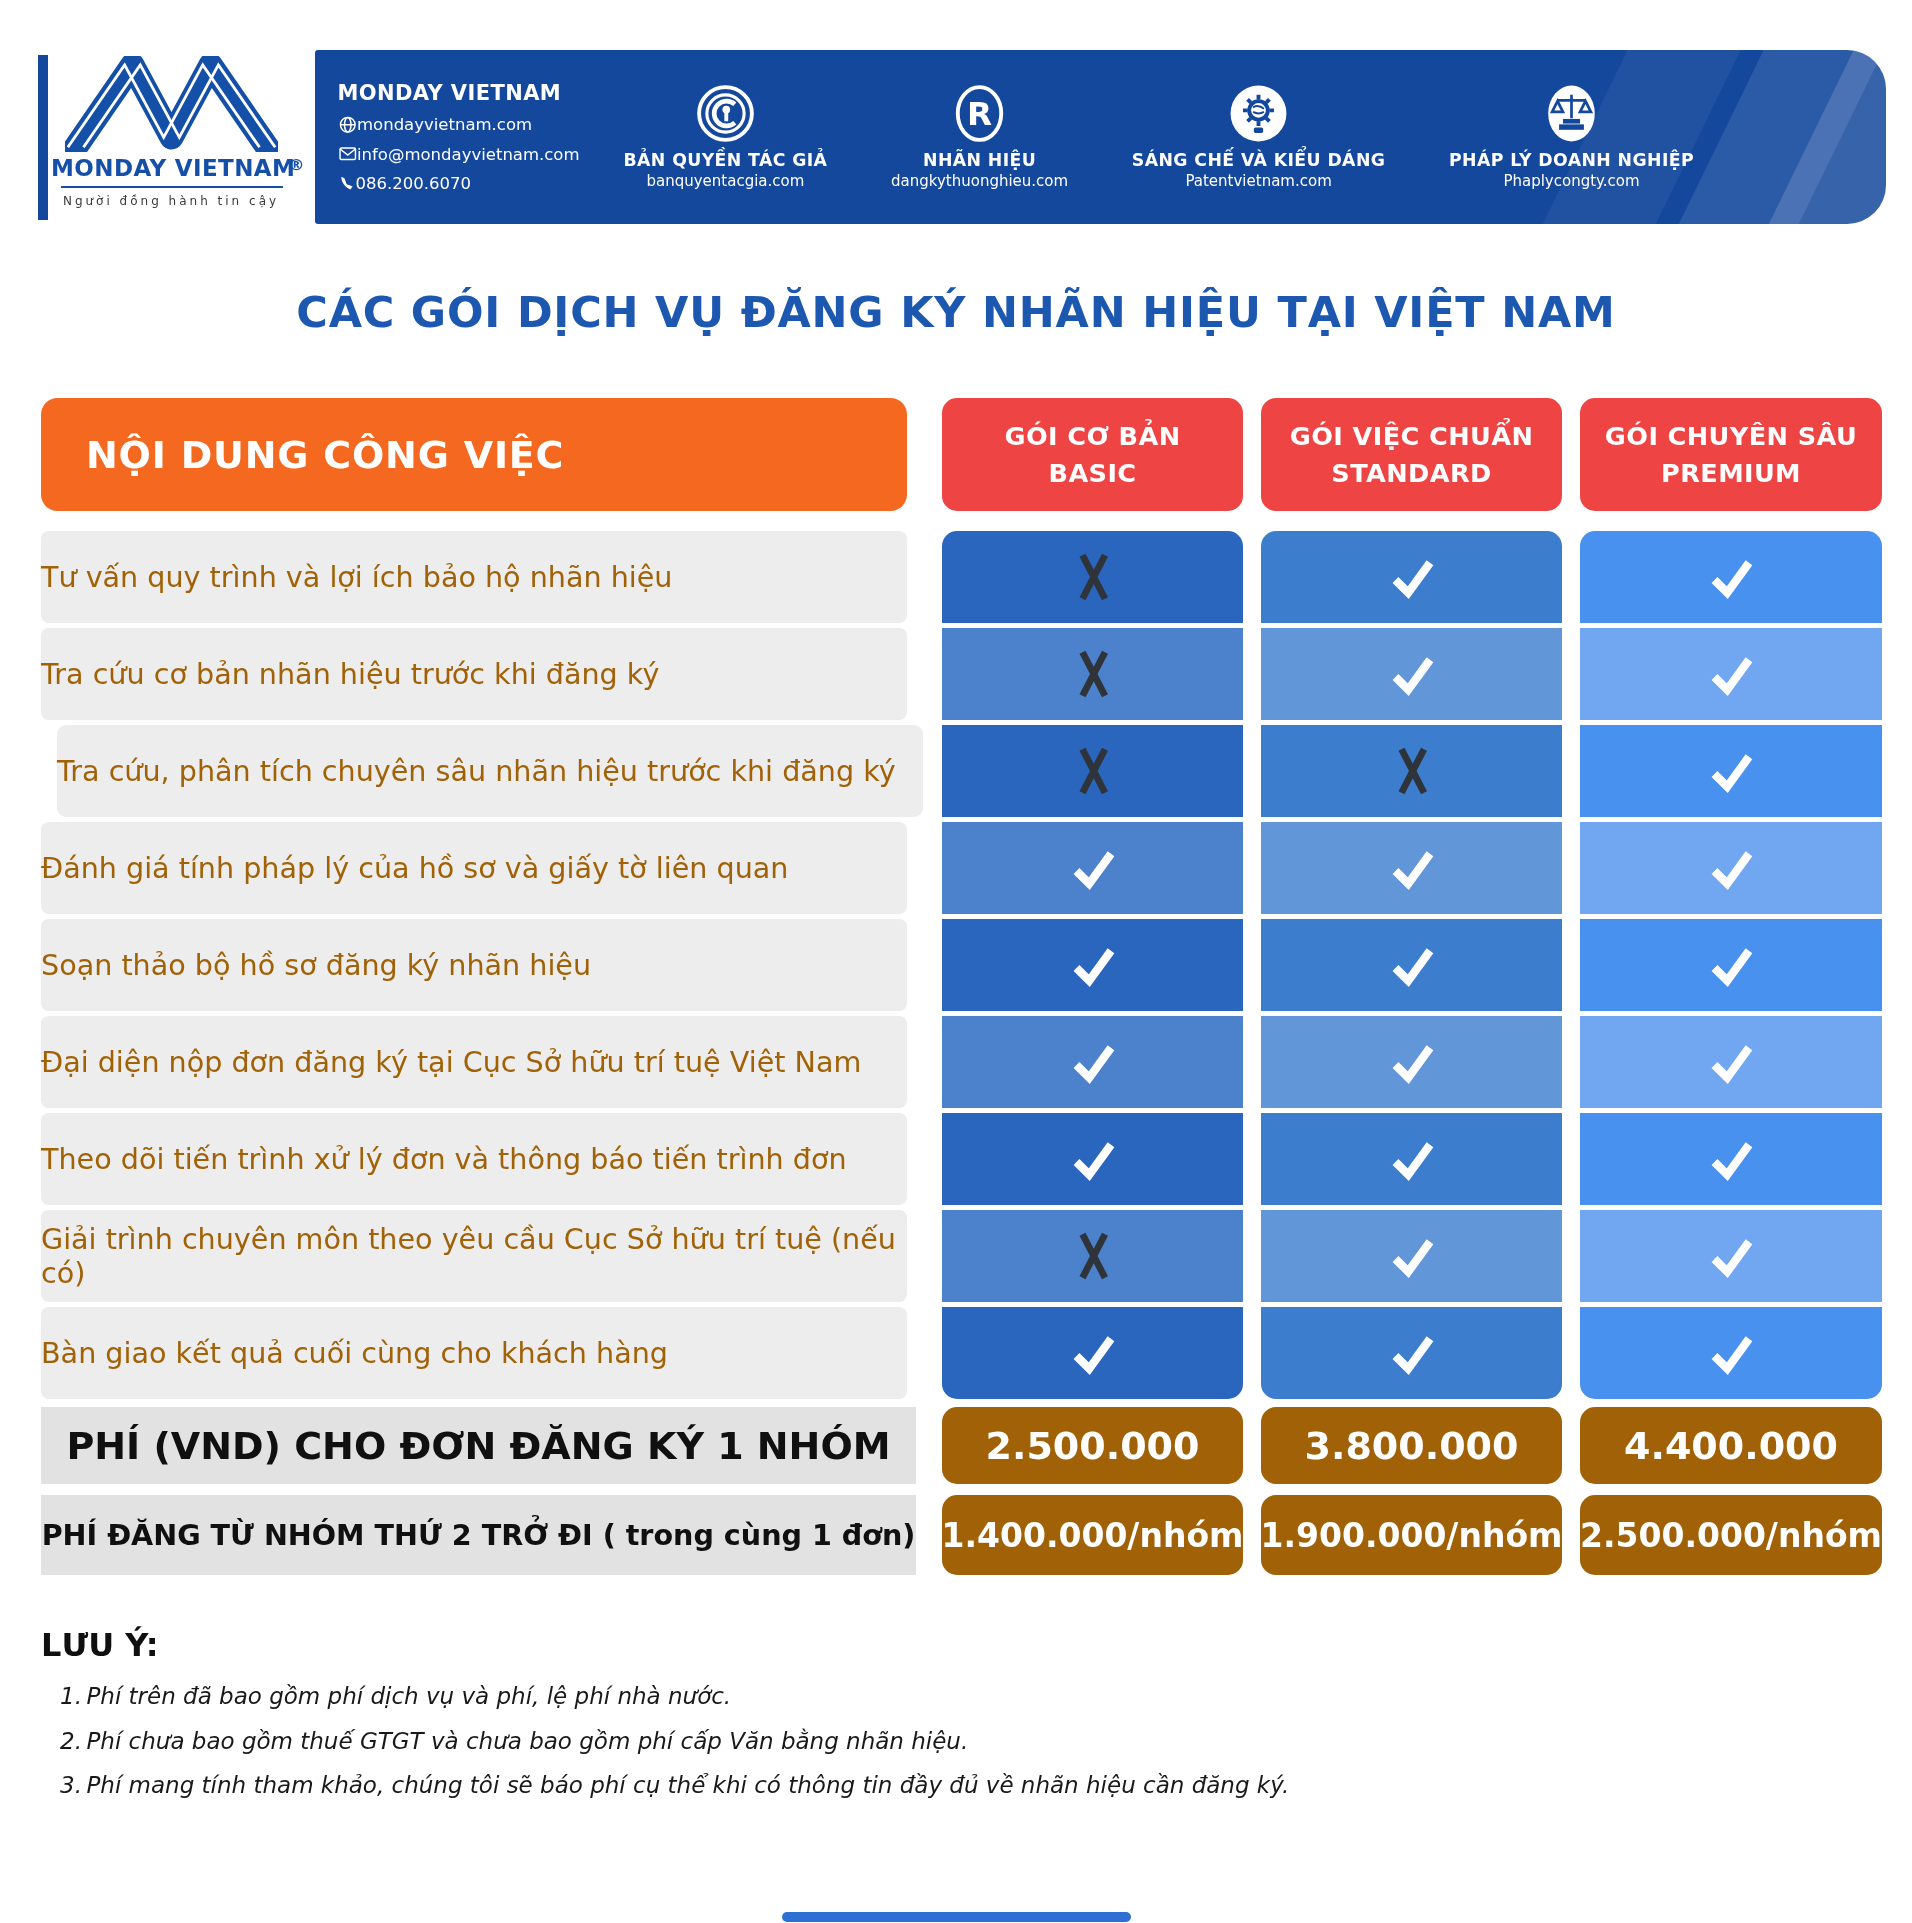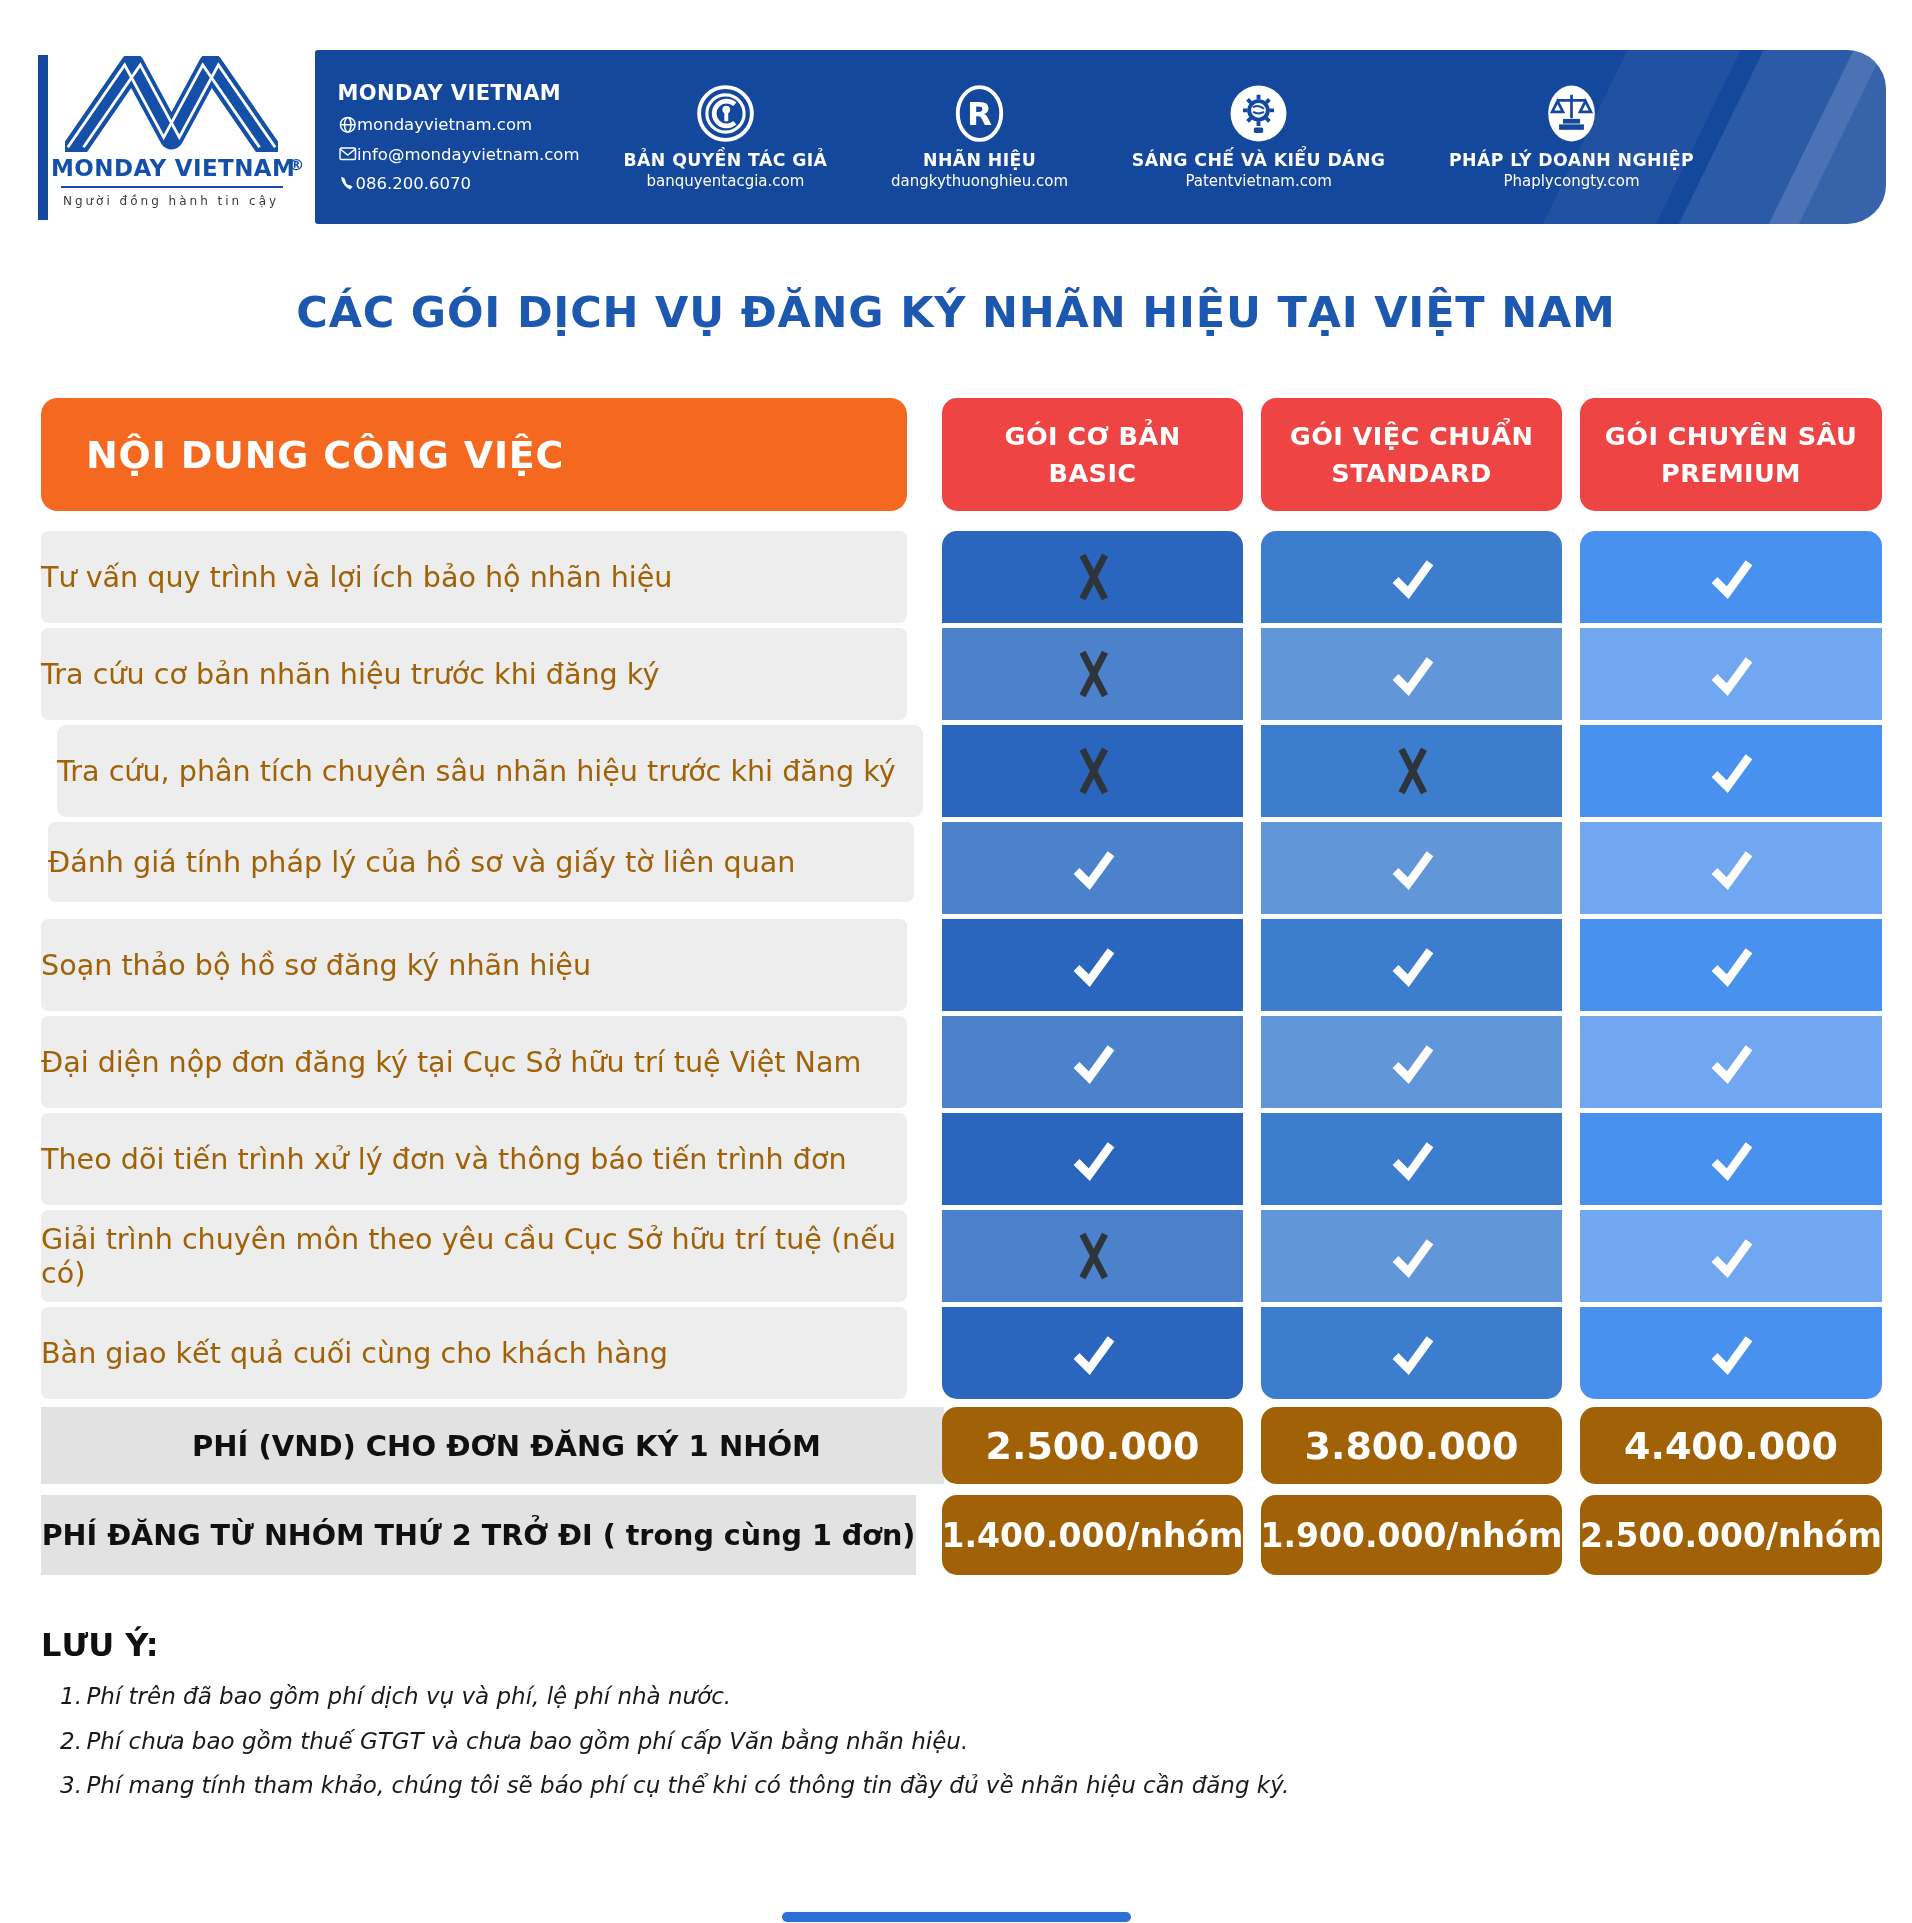--- a/index.html
+++ b/index.html
@@ -59,21 +59,21 @@
     box-sizing:border-box;font-size:28.6px;color:#a16207;}
   .feat-cell{position:absolute;display:flex;align-items:center;justify-content:center;}
   .feat-cell.first{border-radius:15px 15px 0 0;}
   .feat-cell.last{border-radius:0 0 15px 15px;}
 
   
   .fee-label{position:absolute;left:41px;width:875px;background:#e2e2e2;display:flex;
     align-items:center;justify-content:center;color:#101010;font-weight:800;text-align:center;}
   .fee-a{top:1407px;height:77px;}
   .fee-b{top:1495px;height:80px;}
-  .fee-label.fee-a{font-size:29px;padding-left:28px;}
+  .fee-label.fee-a{font-size:38px;}
   .fee-label.fee-b{font-size:28.6px;}
   .fee-val{position:absolute;background:#a16207;border-radius:15px;display:flex;align-items:center;
     justify-content:center;color:#fff;font-weight:700;white-space:nowrap;}
   .fee-val.fee-a{font-size:38px;}
   .fee-val.fee-b{font-size:33px;}
   .fcol0{left:942px;width:301px;}
   .fcol1{left:1261px;width:301px;}
   .fcol2{left:1580px;width:302px;}
 
   
@@ -262,21 +262,21 @@
       <svg width="60" height="60" viewBox="0 0 80 80">
         <line x1="26" y1="11" x2="56" y2="69" stroke="#2f343a" stroke-width="9"></line>
         <line x1="56" y1="11" x2="26" y2="69" stroke="#2f343a" stroke-width="9"></line>
       </svg>
     </div>
     <div class="feat-cell" style="top: 725px; left: 1580px; width: 302px; height: 92px; background: rgb(73, 145, 238);">
       <svg width="60" height="60" viewBox="0 0 80 80">
         <polyline points="18,44 35,61 64,21" fill="none" stroke="#ffffff" stroke-width="11"></polyline>
       </svg>
     </div>
-    <div class="feat-label" style="top: 822px; left: 48px; width: 866px; height: 80px;">Đánh giá tính pháp lý của hồ sơ và giấy tờ liên quan</div>
+    <div class="feat-label" style="top: 822px; left: 41px; width: 866px; height: 92px;">Đánh giá tính pháp lý của hồ sơ và giấy tờ liên quan</div>
     <div class="feat-cell" style="top: 822px; left: 942px; width: 301px; height: 92px; background: rgb(76, 130, 203);">
       <svg width="60" height="60" viewBox="0 0 80 80">
         <polyline points="18,44 35,61 64,21" fill="none" stroke="#ffffff" stroke-width="11"></polyline>
       </svg>
     </div>
     <div class="feat-cell" style="top: 822px; left: 1261px; width: 301px; height: 92px; background: rgb(97, 150, 216);">
       <svg width="60" height="60" viewBox="0 0 80 80">
         <polyline points="18,44 35,61 64,21" fill="none" stroke="#ffffff" stroke-width="11"></polyline>
       </svg>
     </div>

